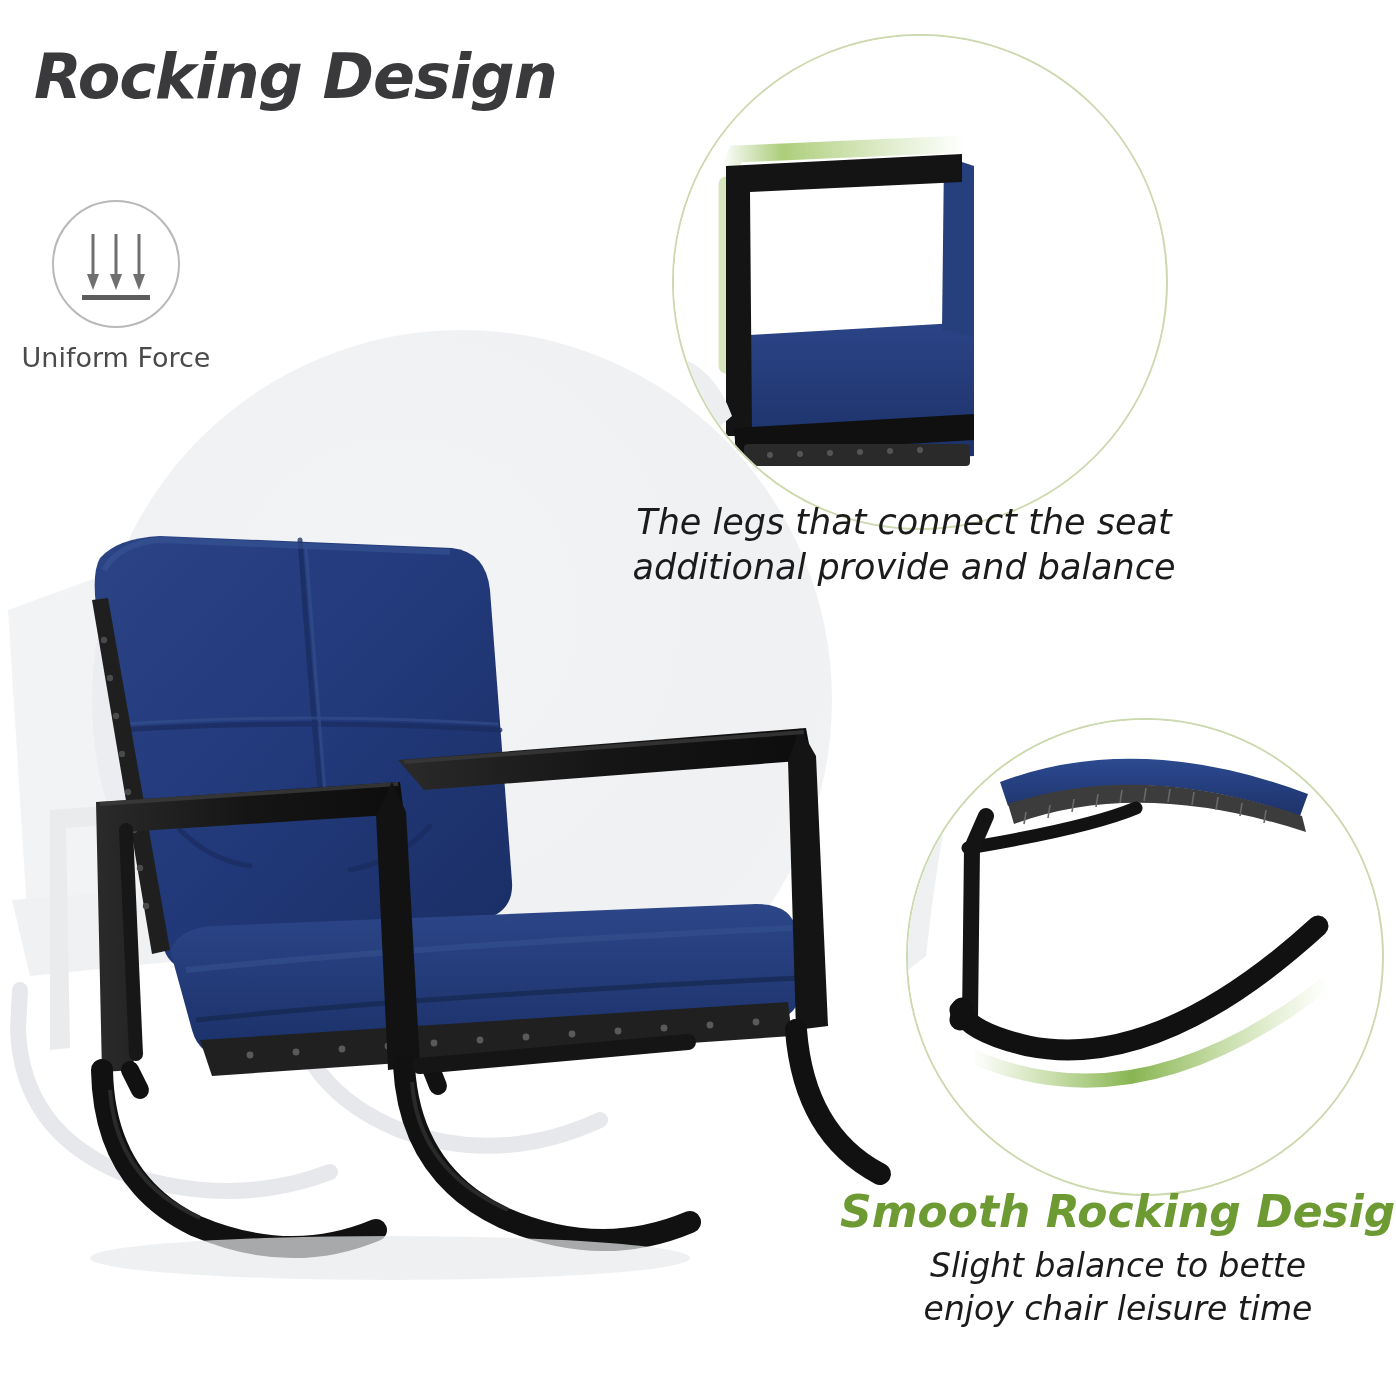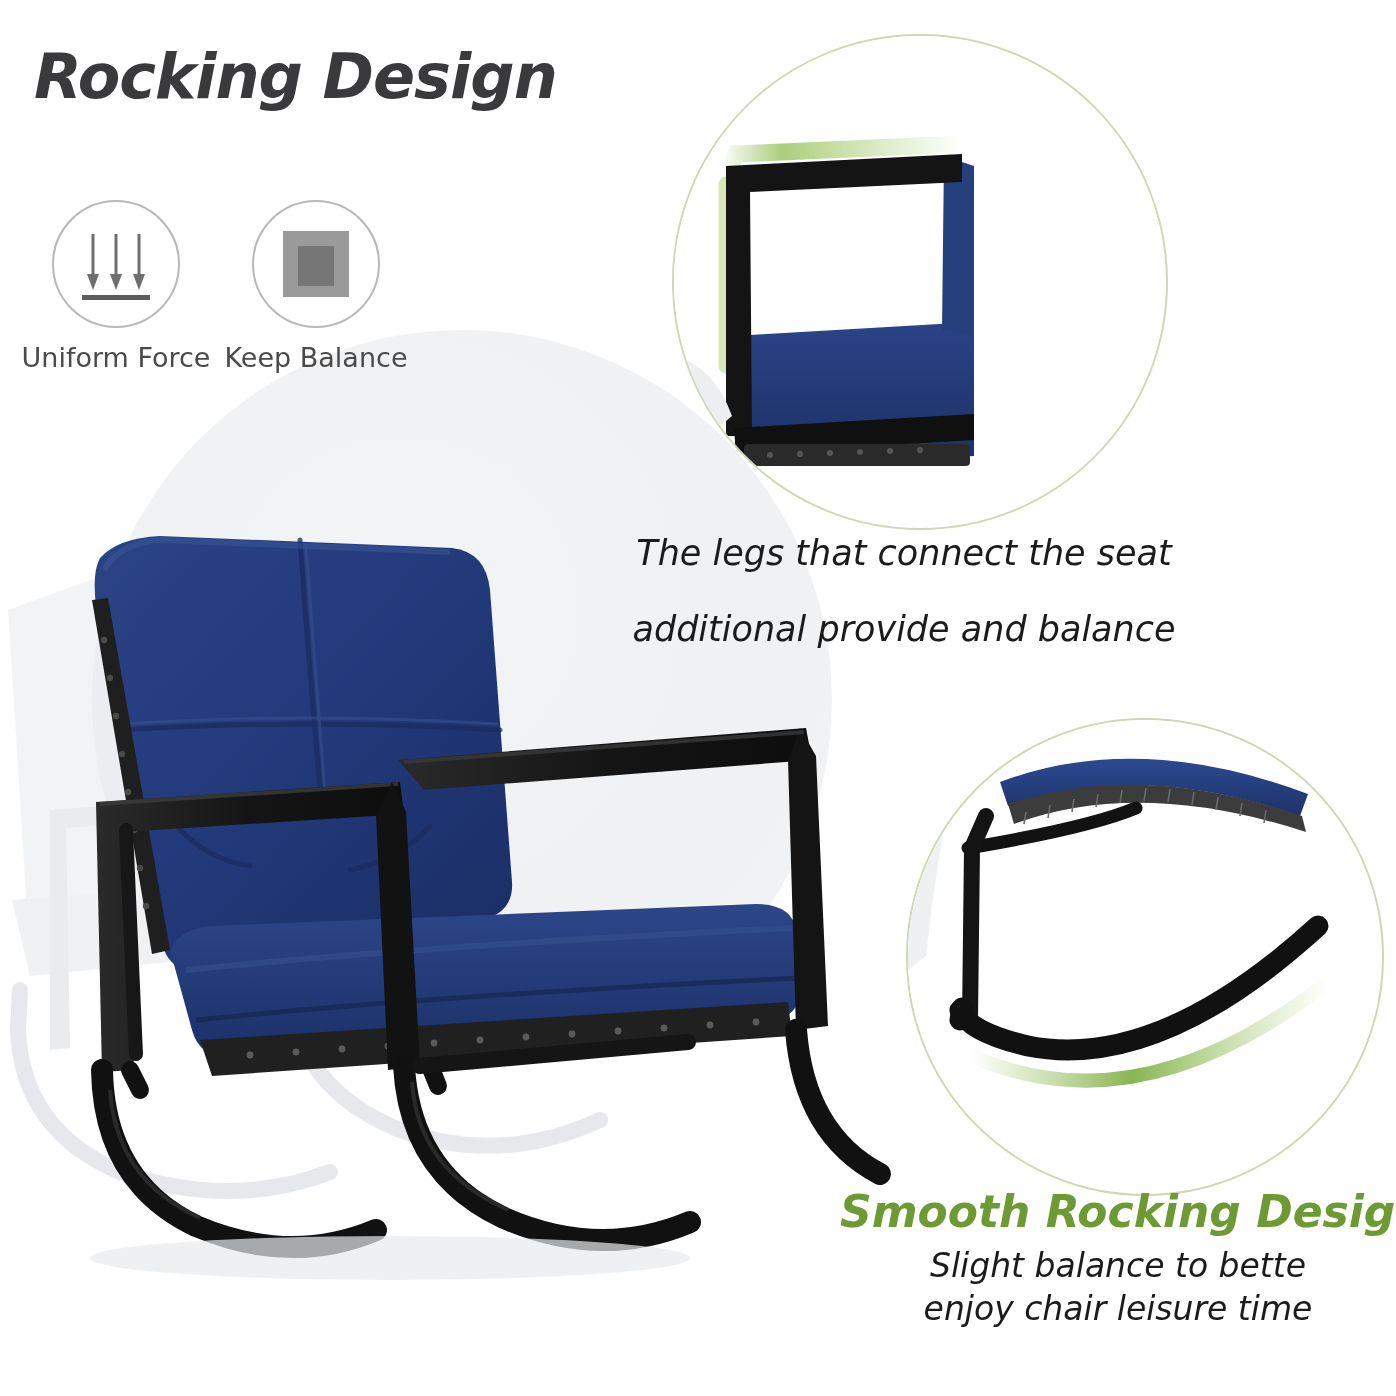--- a/index.html
+++ b/index.html
@@ -26,21 +26,21 @@
 
   
   .inset{position:absolute;border:2px solid #cdd9ae;border-radius:50%;overflow:hidden;background:#fff;}
   .inset-top{left:672px;top:34px;width:492px;height:492px;}
   .inset-bot{left:906px;top:718px;width:474px;height:474px;}
 
   
   .para{position:absolute;left:612px;top:500px;width:584px;text-align:center;
      font-size:35px;font-style:italic;line-height:1.28;color:#1b1b1b;
      font-family:"DejaVu Sans","Liberation Sans",sans-serif;}
-  .para div{white-space:nowrap;margin-top:31px;}
+  .para div{white-space:nowrap;}
 
   .cta{position:absolute;left:840px;top:1186px;width:556px;text-align:center;}
   .cta-h{font-size:44px;font-weight:bold;font-style:italic;color:#6d9a33;white-space:nowrap;
      font-family:"DejaVu Sans","Liberation Sans",sans-serif;}
   .cta-s{margin-top:8px;font-size:33px;font-style:italic;color:#1b1b1b;line-height:1.3;
      font-family:"DejaVu Sans","Liberation Sans",sans-serif;}
   .cta-s div{white-space:nowrap;}
 
   .chair-layer{position:absolute;left:0;top:430px;width:900px;height:966px;}
   svg{display:block;}
@@ -69,31 +69,20 @@
               <polygon points="69,72 63,56 75,56" stroke="none"></polygon>
             </g>
             <rect x="12" y="77" width="68" height="5" fill="#5d5d5d"></rect>
           </svg>
         </span>
       </div>
       <div class="feat-label">Uniform Force</div>
     </div>
 
 
-    <div class="feat">
-      <div class="feat-circle">
-        <span>
-          <svg width="92" height="92" viewBox="0 0 92 92">
-            <rect x="13" y="13" width="66" height="66" fill="#9a9a9a"></rect>
-            <rect x="28" y="28" width="36" height="40" fill="#767676"></rect>
-          </svg>
-        </span>
-      </div>
-      <div class="feat-label">Keep Balance</div>
-    </div>
 
   </div>
 
   <div class="inset inset-top">
     <svg width="488" height="488" viewBox="0 0 488 488">
       <defs>
         <linearGradient id="navyA" x1="0" y1="0" x2="0" y2="1">
           <stop offset="0" stop-color="#2b4486"></stop>
             <stop offset="1" stop-color="#1b3067"></stop>
         </linearGradient>

